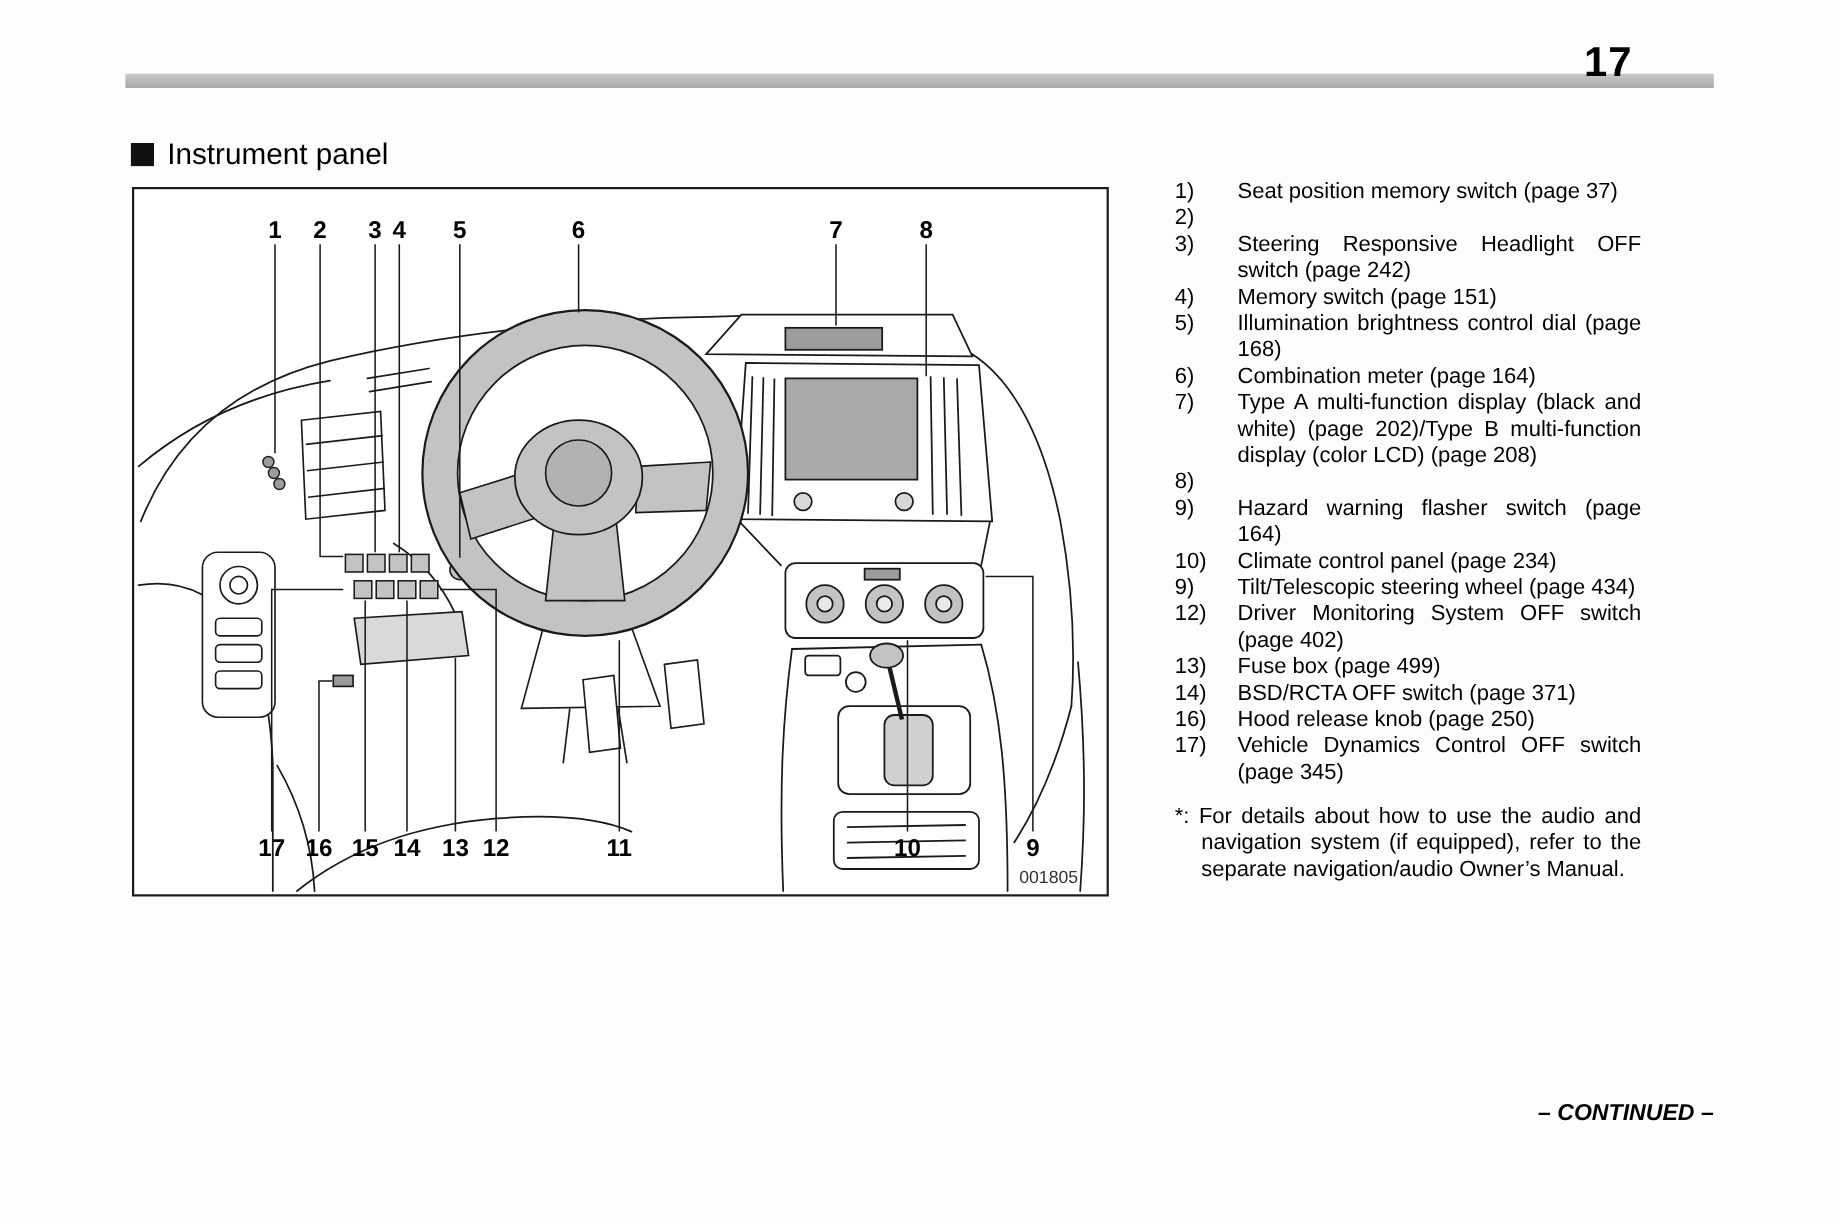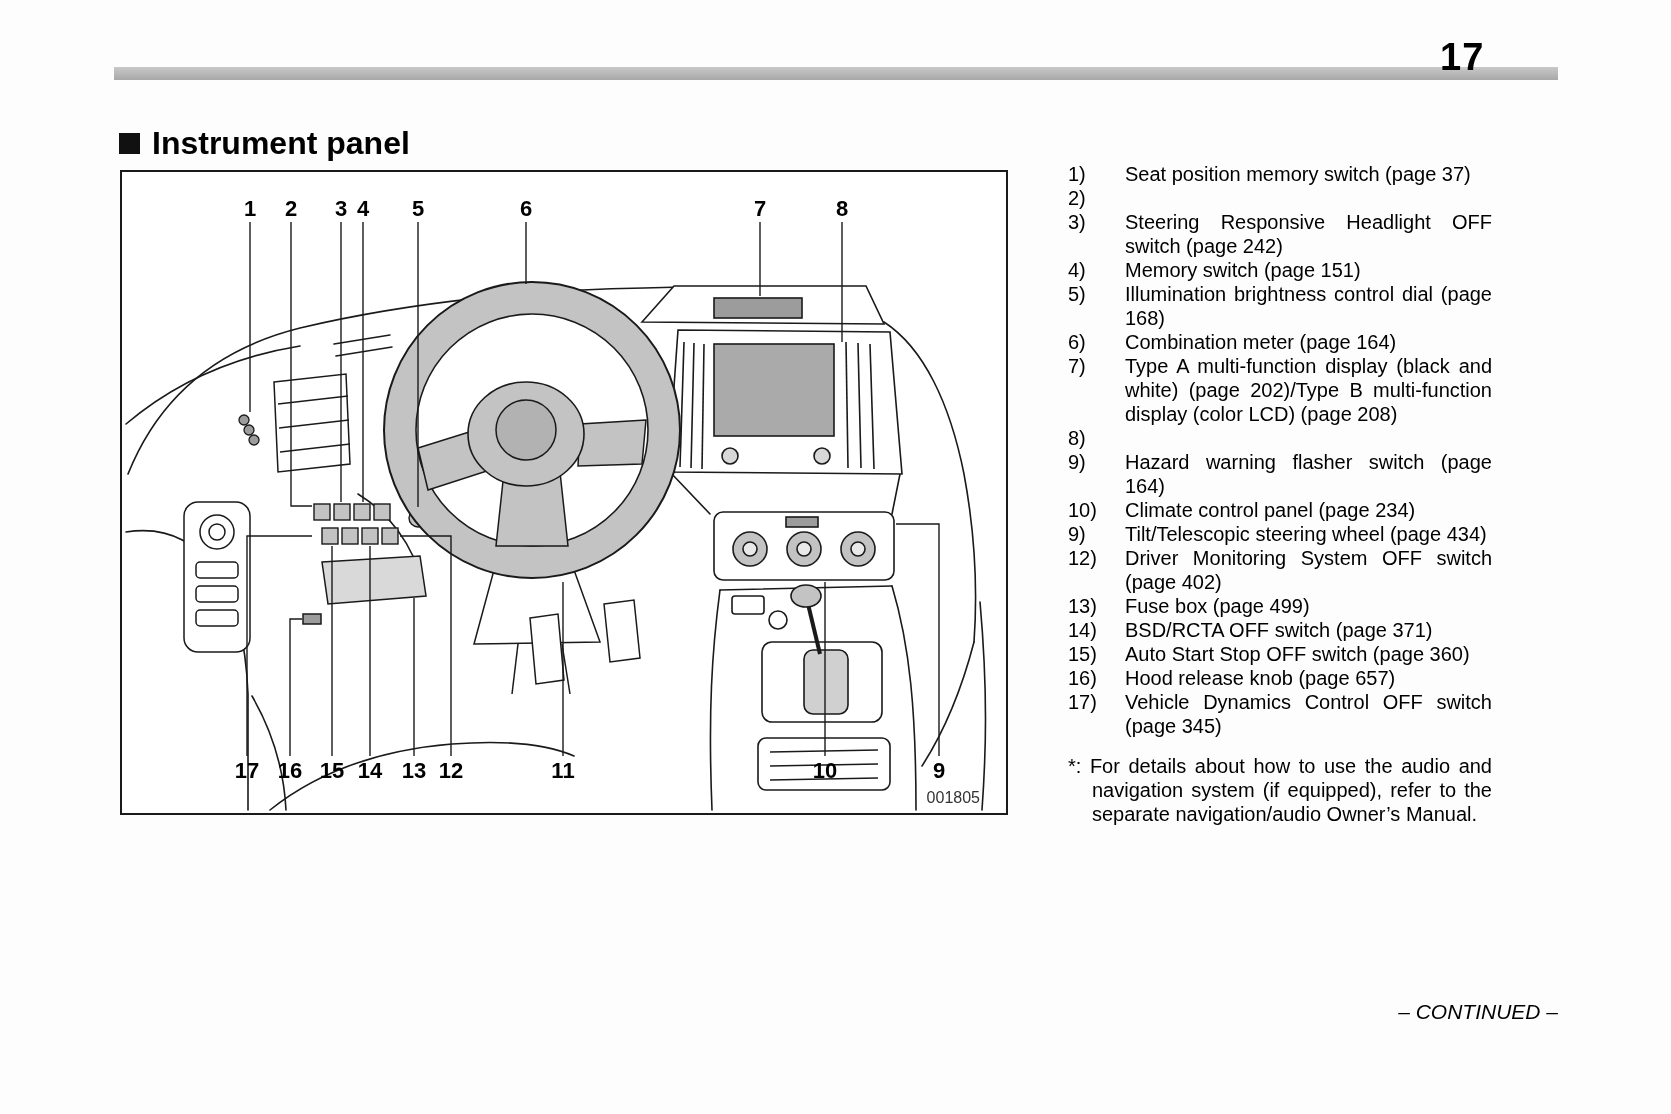--- a/index.html
+++ b/index.html
@@ -17,21 +17,21 @@
   }
   .page-number {
     position: absolute; left: 1440px; top: 36px;
     font-size: 38px; font-weight: 700; letter-spacing: 1px;
   }
   .section-heading {
     position: absolute; left: 119px; top: 125px;
     display: flex; align-items: center; gap: 12px;
   }
   .bullet-square { width: 21px; height: 21px; background: #111; }
-  .section-title { font-size: 32px; font-weight: 700; }
+  .section-title { font-size: 27px; font-weight: 400; }
 
   .figure-frame {
     position: absolute; left: 120px; top: 170px;
     width: 888px; height: 645px;
     border: 2px solid #1a1a1a; background: #ffffff;
   }
   .figure-frame svg { width: 100%; height: 100%; display: block; }
 
   .legend {
     position: absolute; left: 1068px; top: 162px; width: 424px;
@@ -39,21 +39,21 @@
   }
   .legend-item { display: flex; }
   .legend-num { flex: 0 0 46px; }
   .legend-text { flex: 1; text-align: justify; margin-left: 11px; }
   .legend-footnote {
     margin-top: 16px; padding-left: 24px; text-indent: -24px;
     text-align: justify;
   }
   .continued {
     position: absolute; left: 1240px; top: 1000px; width: 318px;
-    text-align: right; font-size: 21px; font-weight: 400; font-style: italic;
+    text-align: right; font-size: 21px; font-weight: 700; font-style: italic;
   }
 </style>
 </head>
 <body>
 
 <div class="header-rule"></div>
 <div class="page-number">17</div>
 
 <div class="section-heading">
   <span class="bullet-square"></span>
@@ -278,26 +278,22 @@
   </div>
   <div class="legend-item">
     <span class="legend-num">13)</span>
     <span class="legend-text">Fuse box (page 499)</span>
   </div>
   <div class="legend-item">
     <span class="legend-num">14)</span>
     <span class="legend-text">BSD/RCTA OFF switch (page 371)</span>
   </div>
   <div class="legend-item">
-    <span class="legend-num">15)</span>
-    <span class="legend-text">Auto Start Stop OFF switch (page 360)</span>
-  </div>
-  <div class="legend-item">
     <span class="legend-num">16)</span>
-    <span class="legend-text">Hood release knob (page 657)</span>
+    <span class="legend-text">Hood release knob (page 250)</span>
   </div>
   <div class="legend-item">
     <span class="legend-num">17)</span>
     <span class="legend-text">Vehicle Dynamics Control OFF switch (page 345)</span>
   </div>
   <div class="legend-footnote">*: For details about how to use the audio and navigation system (if equipped), refer to the separate navigation/audio Owner’s Manual.</div>
 </div>
 
 <div class="continued">– CONTINUED –</div>
 

